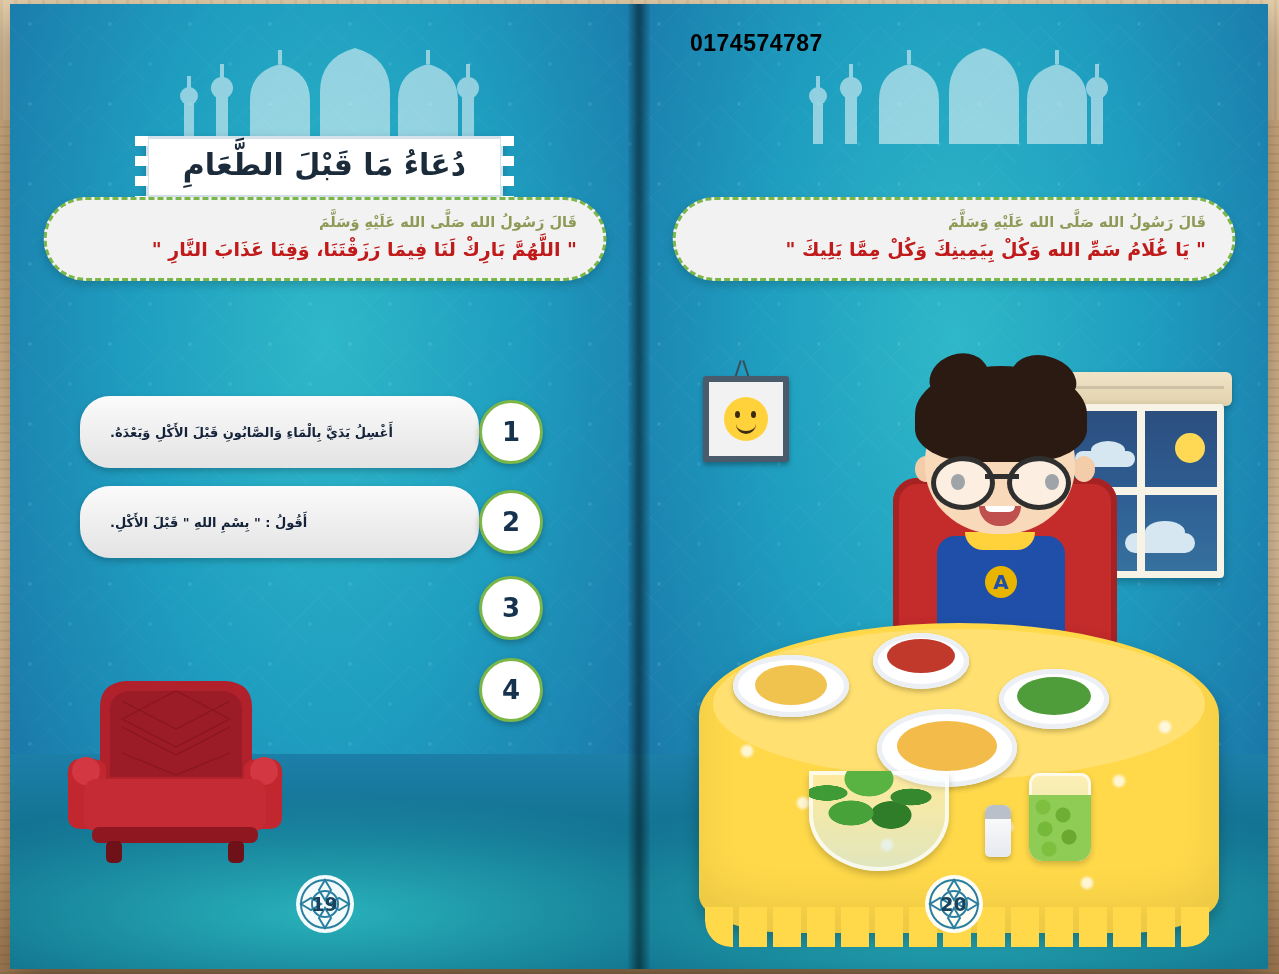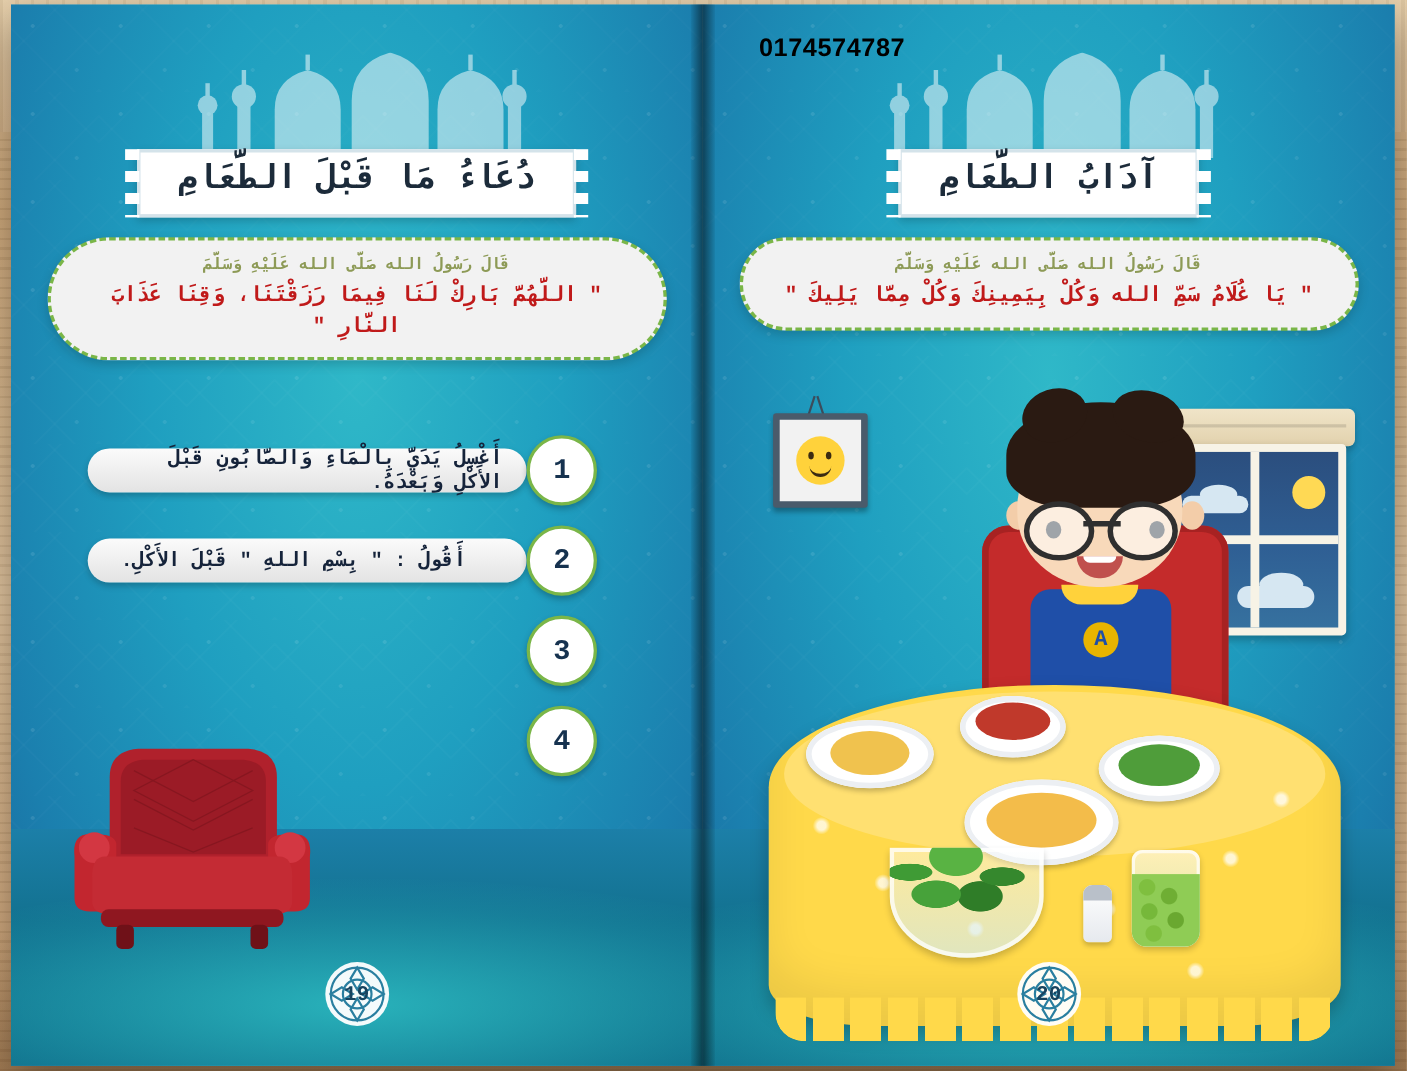--- a/index.html
+++ b/index.html
@@ -53,21 +53,20 @@
     height: 965px;
     display: flex;
     flex-direction: row;
     box-shadow: 0 14px 38px rgba(0,0,0,0.38);
   }
   .page {
     position: relative;
     overflow: hidden;
     background:
       radial-gradient(ellipse at 50% 35%, #2fb8c8 0%, #1f9fc0 42%, #1b7fae 78%, #19689c 100%);
-    font-family: Liberation Mono, monospace;
   }
   
   .page-right { width: 629px; }
   .page-left  { width: 629px; }
 
   .page::before {
     
     content: "";
     position: absolute;
     inset: 0;
@@ -150,29 +149,29 @@
     font-size: 30px;
     font-weight: bold;
     color: #1c2b3a;
     white-space: nowrap;
     line-height: 1.25;
   }
 
   
   .hadith-card {
     position: absolute;
-    top: 212px;
+    top: 193px;
     left: 50%;
     transform: translateX(-50%);
     width: 505px;
     background: #f2f2f2;
     border: 3px dashed #7ab648;
     border-radius: 58px;
     padding: 14px 26px 14px;
-    text-align: center;
+    text-align: right;
     box-shadow: 0 4px 10px rgba(0,0,0,0.18);
     z-index: 6;
   }
   .hadith-intro {
     font-size: 14.5px;
     color: #8d9a56;
     font-weight: bold;
     margin-bottom: 6px;
   }
   .hadith-body {
@@ -199,26 +198,26 @@
   .rule-row {
     display: flex;
     flex-direction: row;
     align-items: center;
     margin-bottom: 18px;
   }
   .rule-text {
     flex: 1;
     background: linear-gradient(180deg, #fbfbfb 0%, #e3e3e3 100%);
     border-radius: 30px;
-    height: 40px;
+    height: 72px;
     display: flex;
     align-items: center;
     justify-content: flex-end;
     padding: 0 22px 0 30px;
-    font-size: 18px;
+    font-size: 13px;
     font-weight: bold;
     color: #15233a;
     box-shadow: 0 3px 6px rgba(0,0,0,0.22);
     margin-left: -26px;
   }
   .rule-num {
     width: 58px;
     height: 58px;
     border-radius: 50%;
     background: #ffffff;
@@ -550,23 +549,20 @@
               <path d="M80 96 V52 Q80 24 110 16 Q140 24 140 52 V96 Z"></path>
               <rect x="108" y="2" width="4" height="14"></rect>
               <path d="M150 96 V44 Q150 10 185 0 Q220 10 220 44 V96 Z"></path>
               <path d="M228 96 V52 Q228 24 258 16 Q288 24 288 52 V96 Z"></path>
               <rect x="256" y="2" width="4" height="14"></rect>
               <rect x="292" y="46" width="12" height="50"></rect>
               <circle cx="298" cy="40" r="11"></circle>
               <rect x="296" y="16" width="4" height="24"></rect>
             </g>
           </svg>
-          <div class="title-plate">
-            <div class="title-text">آدَابُ الطَّعَامِ</div>
-          </div>
         </div>
 
         <div class="hadith-card">
           <div class="hadith-intro">قَالَ رَسُولُ الله صَلَّى الله عَلَيْهِ وَسَلَّمَ</div>
           <div class="hadith-body">" يَا غُلَامُ سَمِّ الله وَكُلْ بِيَمِينِكَ وَكُلْ مِمَّا يَلِيكَ "</div>
         </div>
 
         <div class="scene">
           <div class="frame-hook"></div>
           <div class="frame-hook2"></div>

